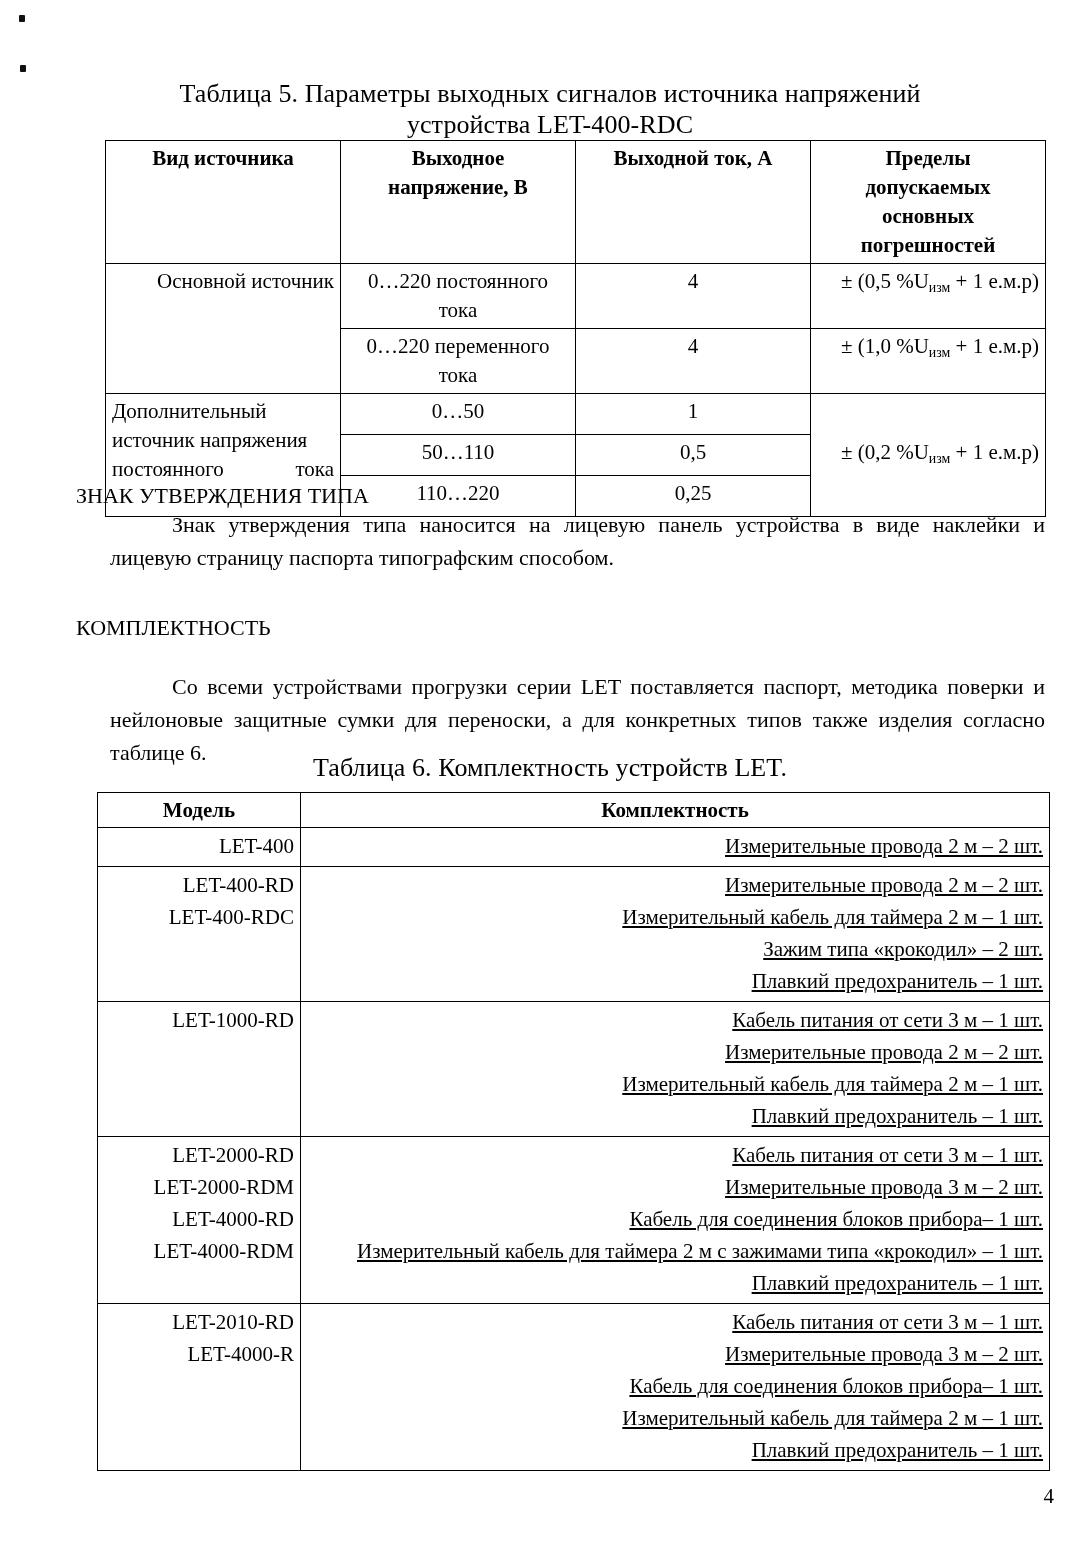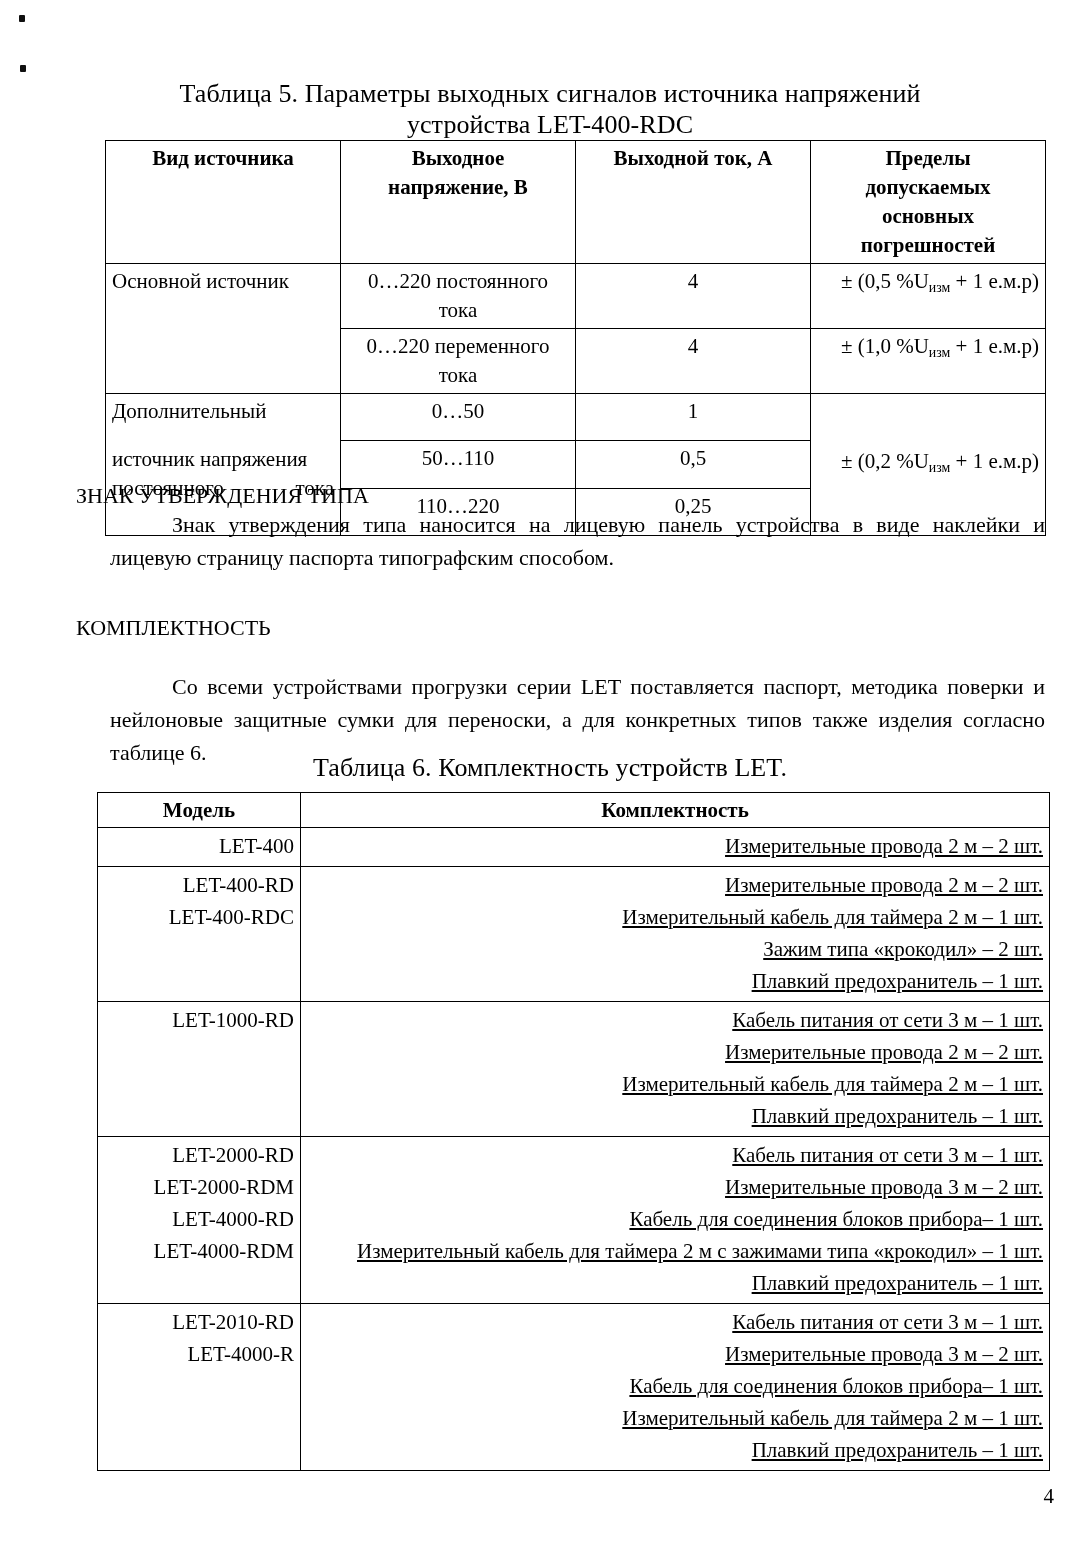--- a/index.html
+++ b/index.html
@@ -92,26 +92,26 @@
     width: 940px;
   }
   #table5 .th {
     text-align: center;
     font-weight: bold;
     vertical-align: top;
     line-height: 29px;
     height: 100px;
   }
   #table5 .c-center { text-align: center; }
-  #table5 .c-left { text-align: left; font-family: Liberation Serif, serif; }
+  #table5 .c-left { text-align: right; font-family: Liberation Serif, serif; }
   #table5 .c-just {
     text-align: justify;
     text-justify: inter-word;
   }
-  #table5 .c-just > span { display: inline; margin-top: 19px; }
+  #table5 .c-just > span { display: inline; }
   #table5 .c-just::after {
     content: "";
     display: inline-block;
     width: 100%;
   }
   #table5 td.nb-bottom { border-bottom: none; }
 
   .err-cell { text-align: center; white-space: nowrap; }
   sub { font-size: 0.66em; vertical-align: -0.28em; }
 

